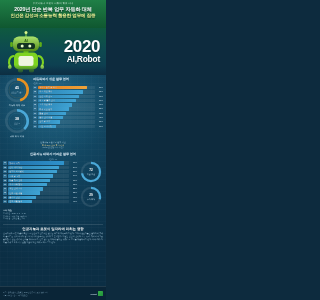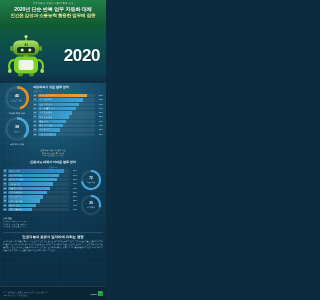--- a/index.html
+++ b/index.html
@@ -52,21 +52,21 @@
   }
   .hdr .t2{
     font-size:4.5px;line-height:5.6px;
     font-weight:bold;color:#f4f59a;
     letter-spacing:-.1px;white-space:nowrap;
     text-shadow:0 .5px .8px rgba(0,0,0,.45);
   }
 
   
   .hero{
-    position:relative;height:55px;
+    position:relative;height:47px;
     background:linear-gradient(180deg,#0f5a3f 0%,#0d4a50 45%,#0d3a52 100%);
     display:flex;align-items:center;
     padding:0 4px;box-sizing:border-box;
   }
   .hero:after{
     content:"";position:absolute;left:0;right:0;bottom:0;height:10px;
     background:linear-gradient(180deg,rgba(13,45,66,0),#0d2e42);
   }
   .robot{position:relative;width:44px;height:44px;flex:0 0 44px;}
   .title-wrap{
@@ -224,20 +224,21 @@
         <defs>
           <linearGradient id="hg" x1="0" y1="0" x2="0" y2="1">
             <stop offset="0" stop-color="#ffffff"></stop>
               <stop offset="1" stop-color="#000000"></stop>
           </linearGradient>
         </defs>
       </svg>
     </div>
     <div class="title-wrap">
       <div class="y2020">2020</div>
+      <div class="airobot">AI,Robot</div>
     </div>
   </div>
 
   <div class="sec">
     <div class="row2">
 
       <div style="flex:0 0 28px;">
 
         <div>
           <div class="gauge">

